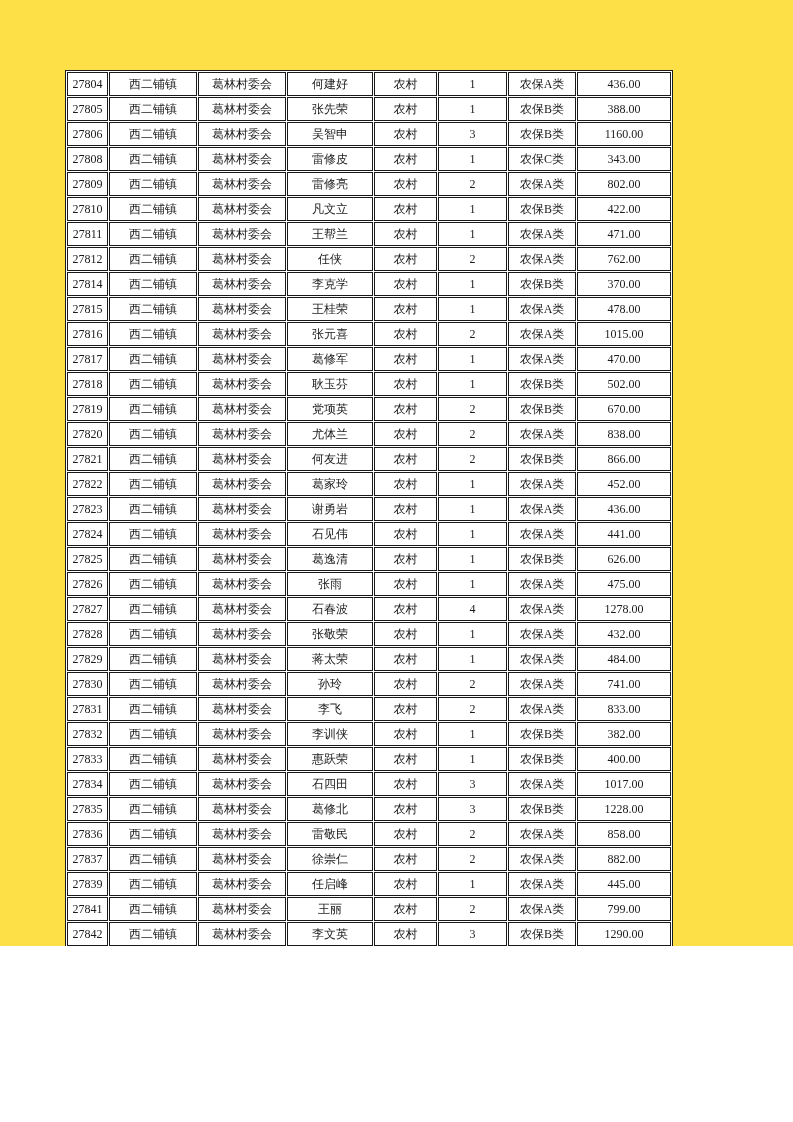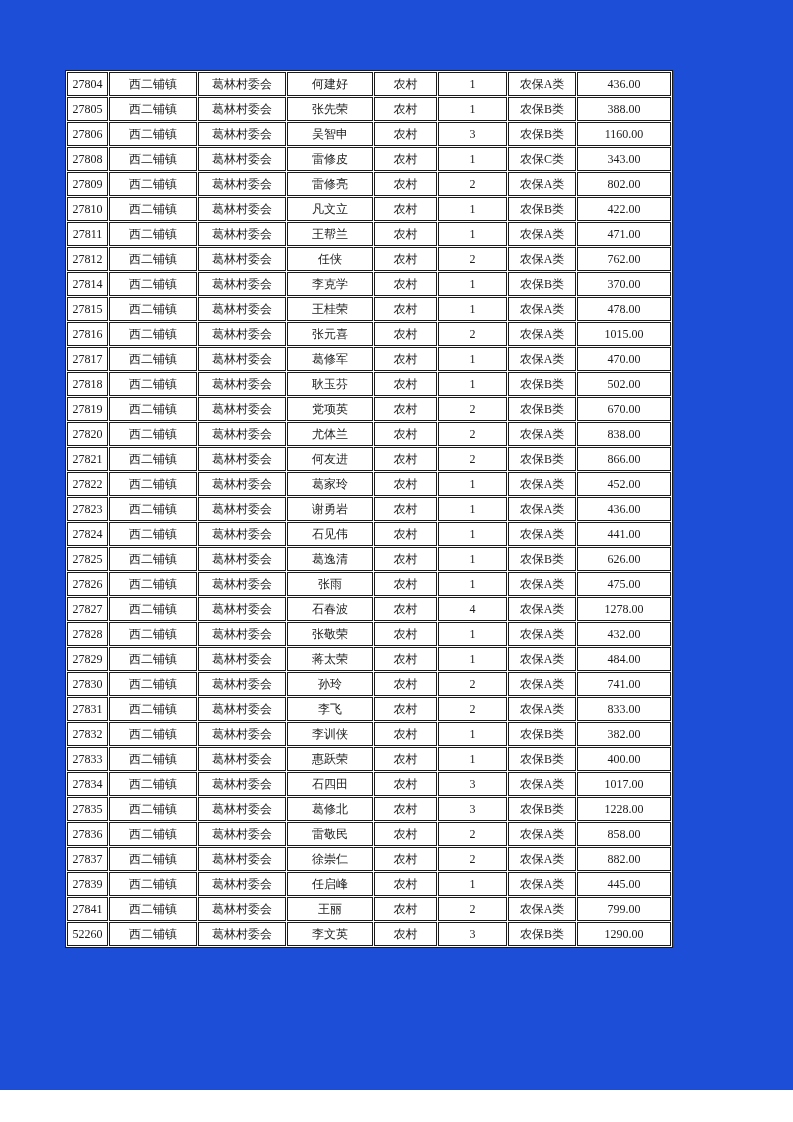--- a/index.html
+++ b/index.html
@@ -3,22 +3,22 @@
 <meta charset="utf-8">
 <style>
   html, body {
     margin: 0;
     padding: 0;
     background: #ffffff;
   }
   .page {
     position: relative;
     width: 793px;
-    height: 1090px;
-    background: #1d4ed8;
+    height: 946px;
+    background: #fde047;
     font-family: "Liberation Serif", "DejaVu Serif", serif;
     overflow: hidden;
   }
   .data-table {
     position: absolute;
     left: 65px;
     top: 70px;
     border-collapse: separate;
     border-spacing: 1px;
     border: 1px solid #1a1a1a;
@@ -389,21 +389,21 @@
           <td>27841</td>
           <td>西二铺镇</td>
           <td>葛林村委会</td>
           <td>王丽</td>
           <td>农村</td>
           <td>2</td>
           <td>农保A类</td>
           <td>799.00</td>
         </tr>
         <tr>
-          <td>52260</td>
+          <td>27842</td>
           <td>西二铺镇</td>
           <td>葛林村委会</td>
           <td>李文英</td>
           <td>农村</td>
           <td>3</td>
           <td>农保B类</td>
           <td>1290.00</td>
         </tr>
       </tbody>
   </table>

